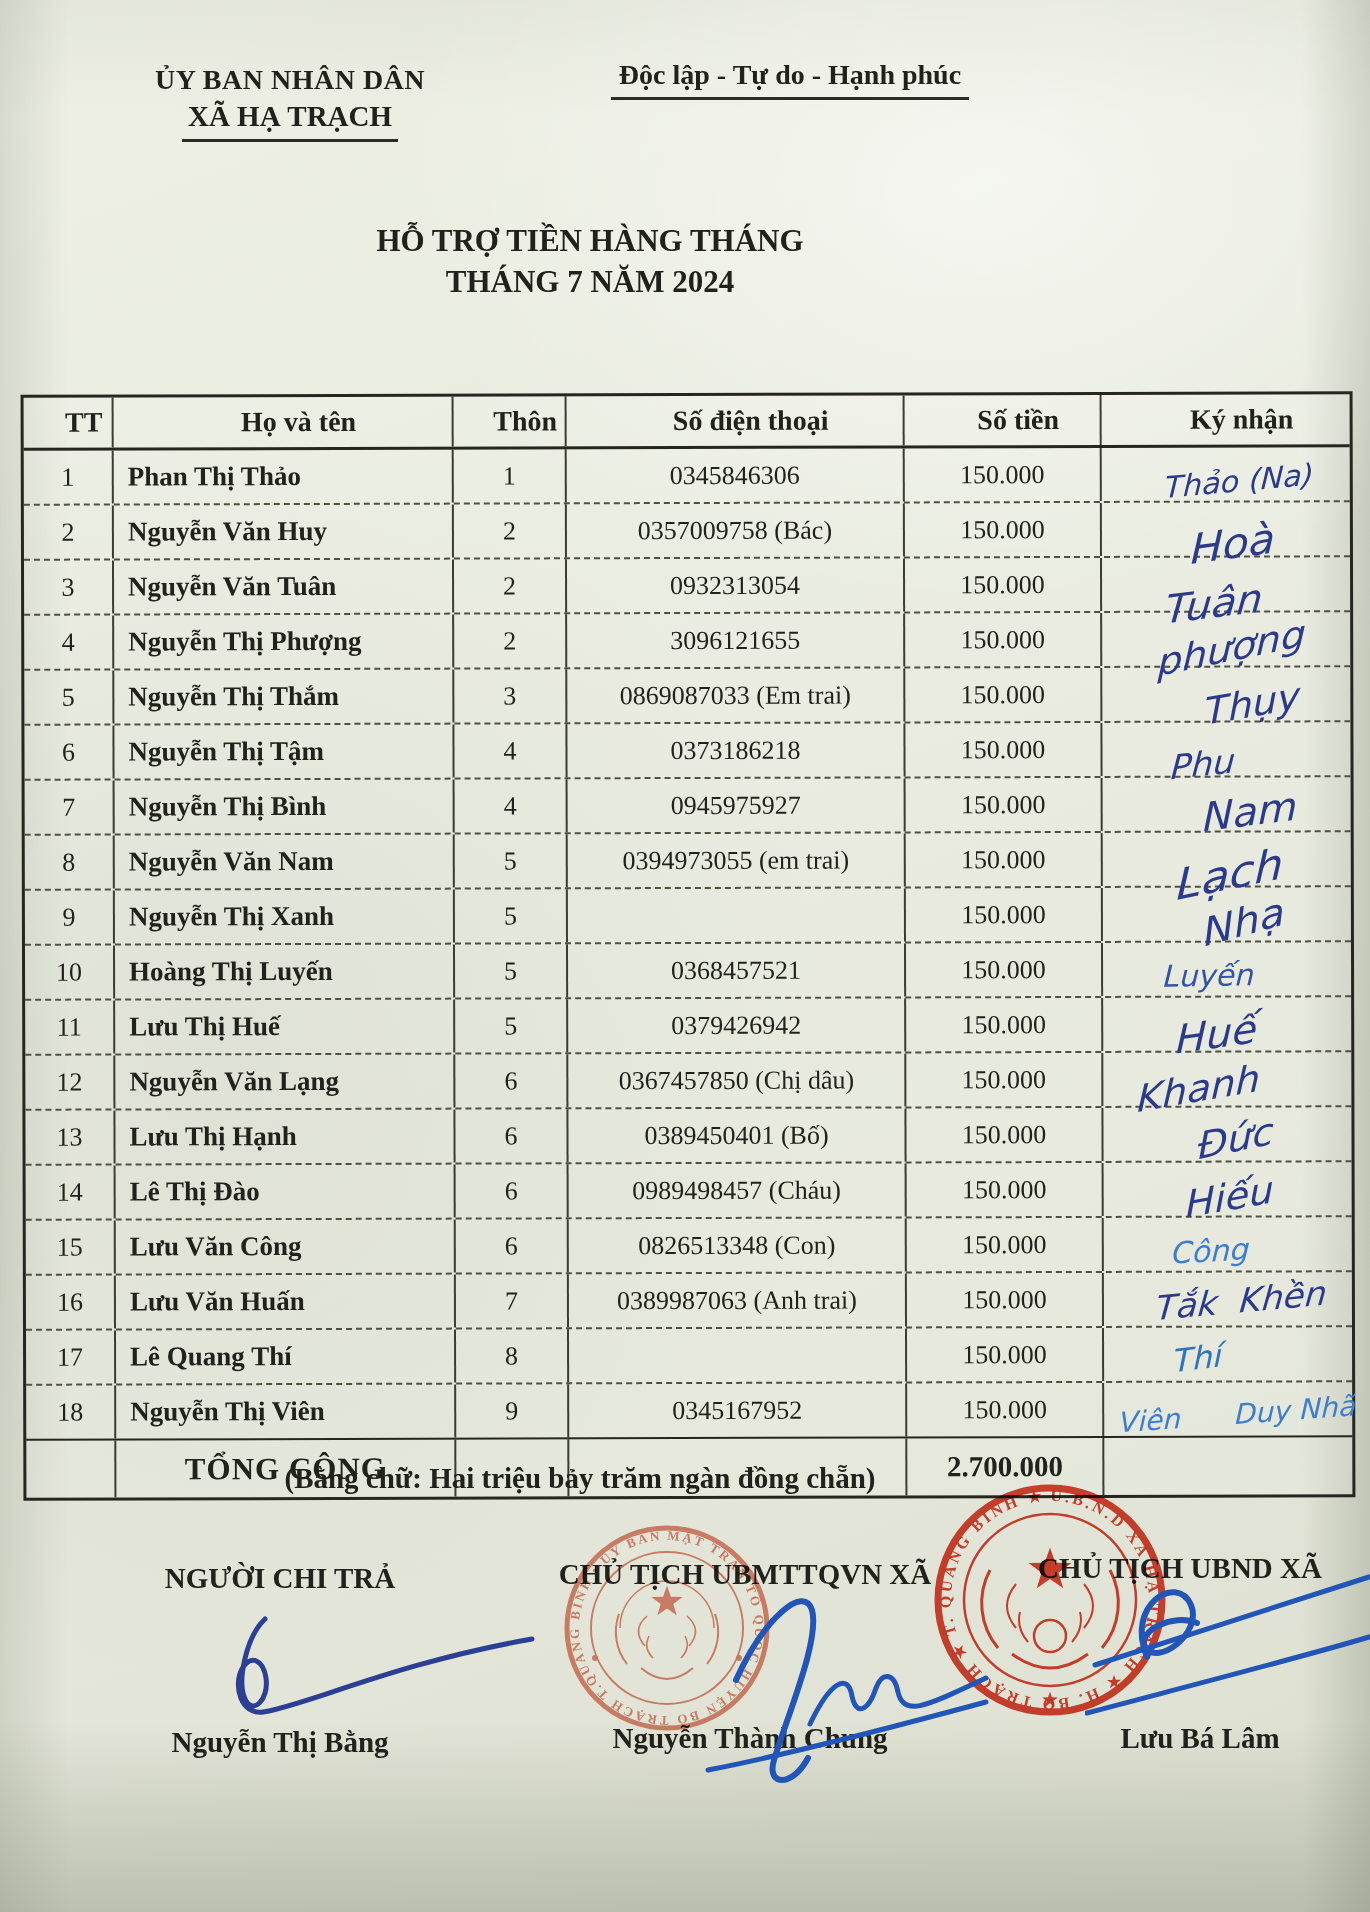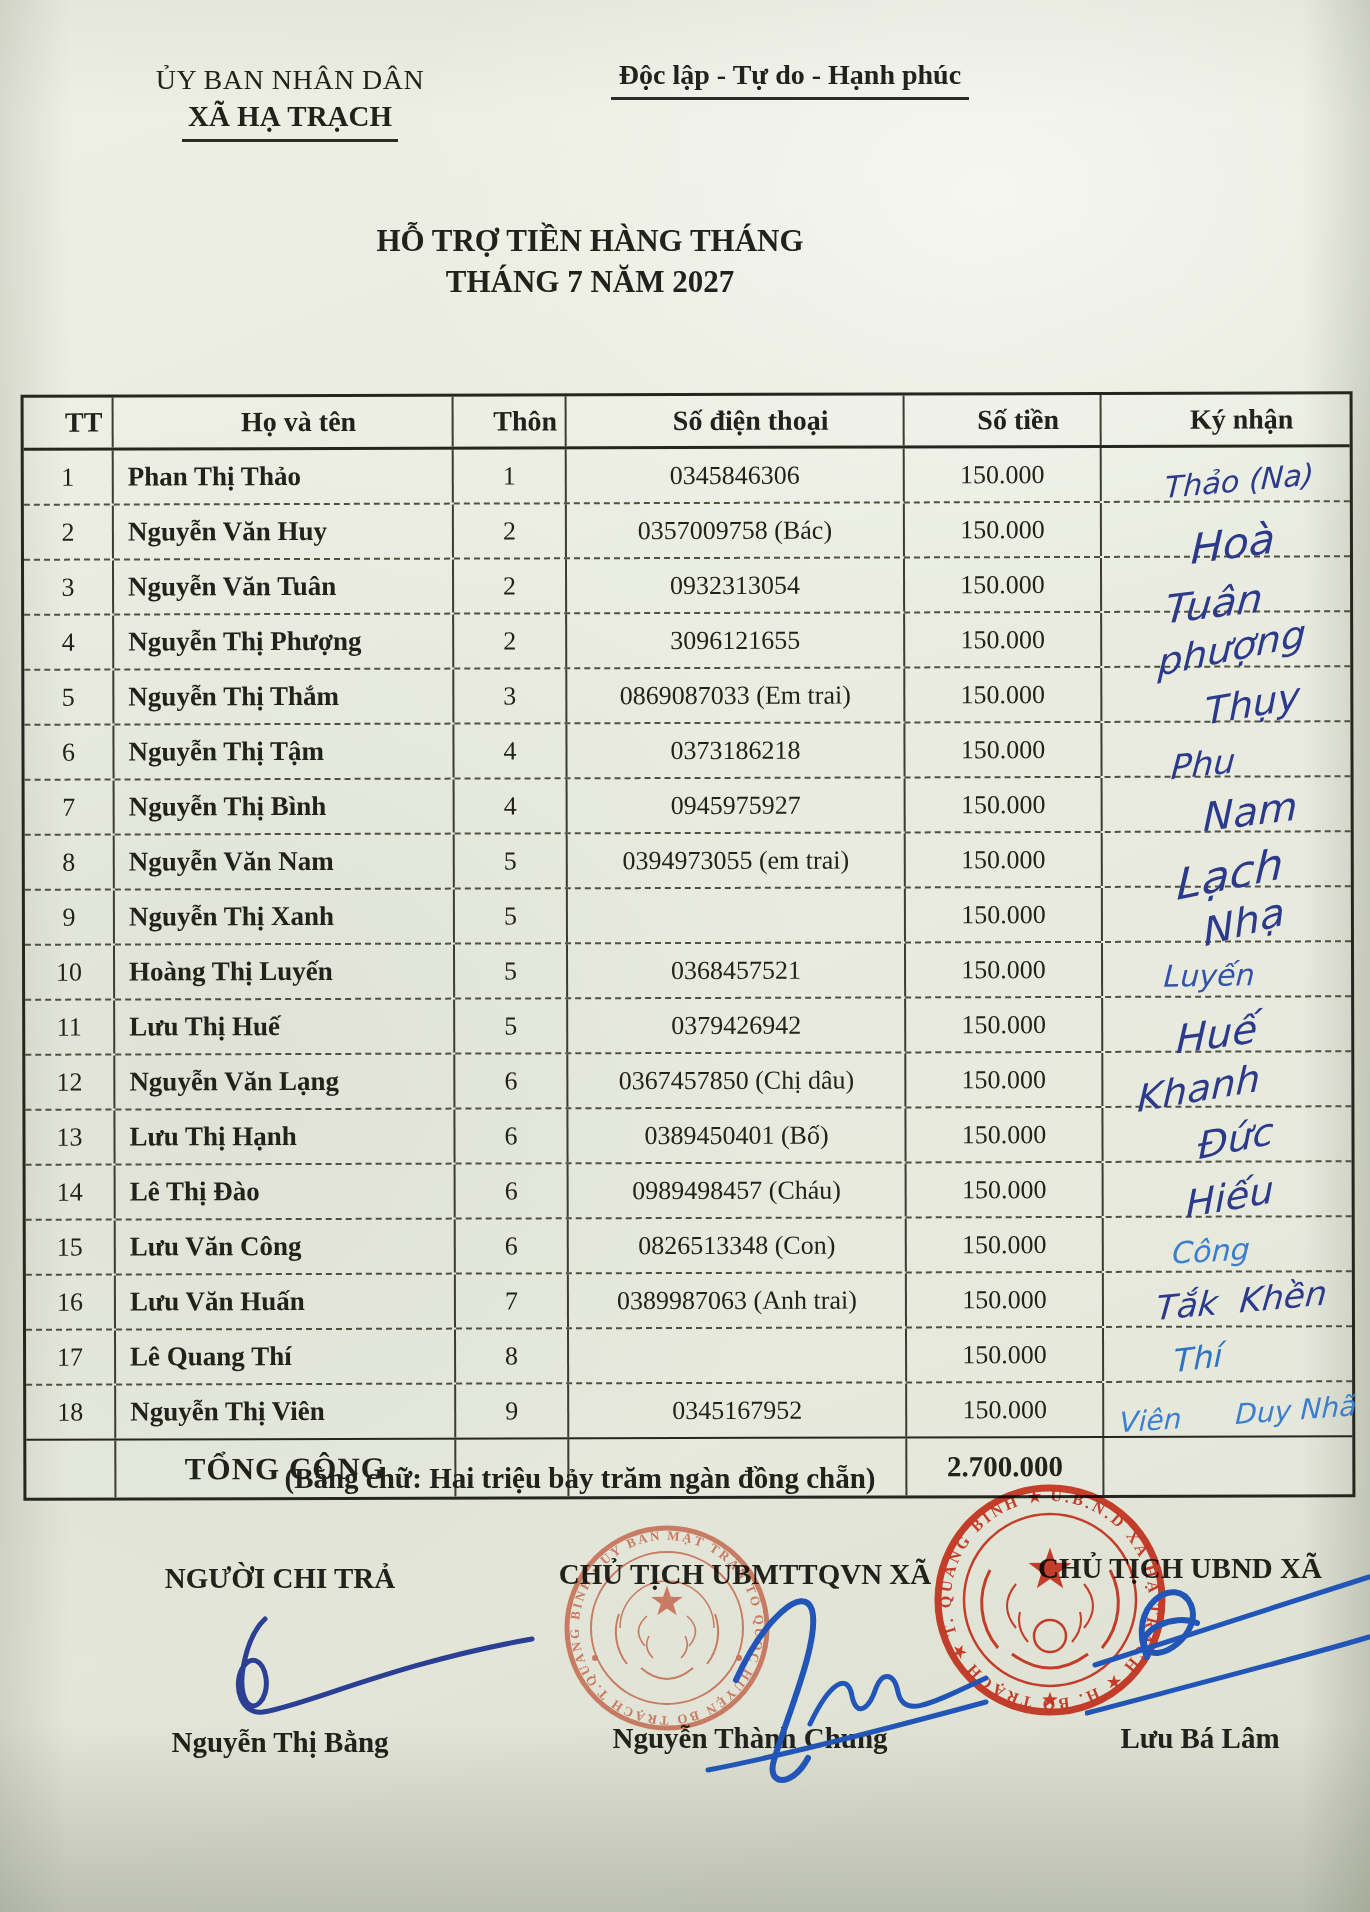--- a/index.html
+++ b/index.html
@@ -9,21 +9,21 @@
     background:
       radial-gradient(1000px 700px at 72% 10%, rgba(255,255,255,.5), rgba(255,255,255,0) 60%),
       radial-gradient(900px 900px at 15% 55%, rgba(120,128,108,.10), rgba(120,128,108,0) 70%),
       linear-gradient(90deg, rgba(116,122,104,.18) 0%, rgba(116,122,104,0) 5%, rgba(116,122,104,0) 95%, rgba(116,122,104,.28) 100%),
       linear-gradient(180deg, rgba(116,122,104,.08) 0%, rgba(116,122,104,0) 6%, rgba(116,122,104,0) 90%, rgba(104,110,92,.30) 100%),
       linear-gradient(160deg, #eef0e5 0%, #e7eadd 40%, #e3e6d8 70%, #dde0d1 100%);
   }
   
   .hblock{position:absolute;text-align:center;line-height:1.3;}
   #org{left:130px;top:62px;width:320px;}
-  #org .l1{font-size:28px;font-weight:normal;letter-spacing:.5px;}
+  #org .l1{font-size:28px;font-weight:bold;letter-spacing:.5px;}
   #org .l2{display:inline-block;font-size:29px;font-weight:bold;border-bottom:3px solid #2c2c26;padding:0 6px 3px;}
   #national{left:505px;top:55px;width:570px;}
   #national .l1{font-size:29px;font-weight:bold;}
   #national .l2{display:inline-block;font-size:28px;font-weight:bold;border-bottom:3px solid #2c2c26;padding:0 8px 4px;margin-top:2px;}
   #dateline{position:absolute;left:640px;top:152px;width:470px;text-align:right;font-style:italic;font-size:29px;}
   #title{position:absolute;left:0;top:220px;width:1180px;text-align:center;font-weight:bold;font-size:31px;line-height:41px;}
   
   #tablewrap{position:absolute;left:22px;top:393px;width:1326px;border:3px solid #26261f;background:rgba(255,255,255,.12);transform:rotate(-.15deg);}
   .trow{display:grid;grid-template-columns:90px 340px 113px 338px 197px auto;}
   .cell{border-right:2px solid #3c3c32;display:flex;align-items:center;justify-content:center;font-size:26px;overflow:visible;}
@@ -80,21 +80,21 @@
   <div class="hblock" id="org">
     <div class="l1">ỦY BAN NHÂN DÂN</div>
     <div><span class="l2">XÃ HẠ TRẠCH</span></div>
   </div>
   <div class="hblock" id="national">
     <div><span class="l2">Độc lập - Tự do - Hạnh phúc</span></div>
   </div>
 
   <div id="title">
     <div>HỖ TRỢ TIỀN HÀNG THÁNG</div>
-    <div>THÁNG 7 NĂM 2027</div>
+    <div>THÁNG 7 NĂM 2024</div>
   </div>
 
   <div id="tablewrap">
     <div class="trow thead">
       <div class="cell">TT</div>
       <div class="cell">Họ và tên</div>
       <div class="cell">Thôn</div>
       <div class="cell">Số điện thoại</div>
       <div class="cell">Số tiền</div>
       <div class="cell">Ký nhận</div>

